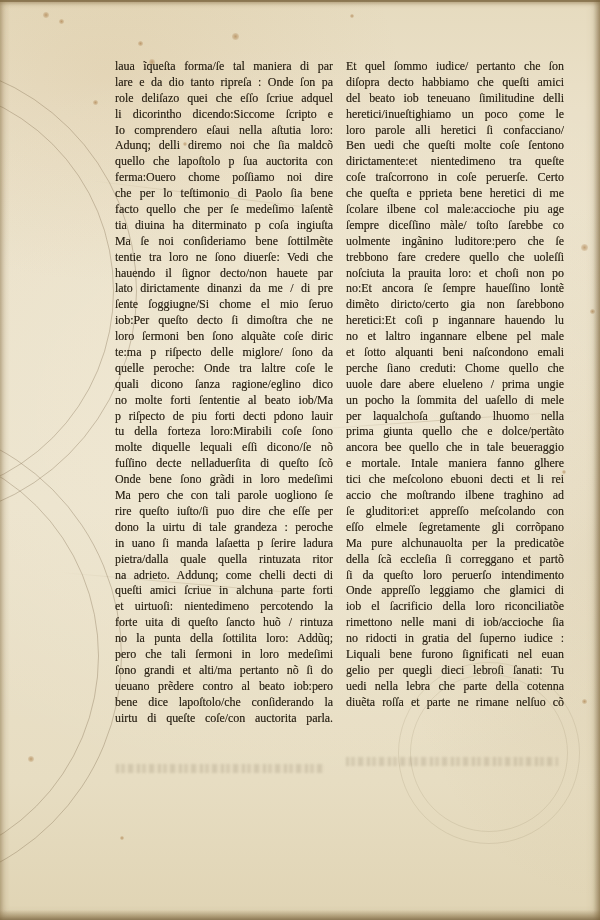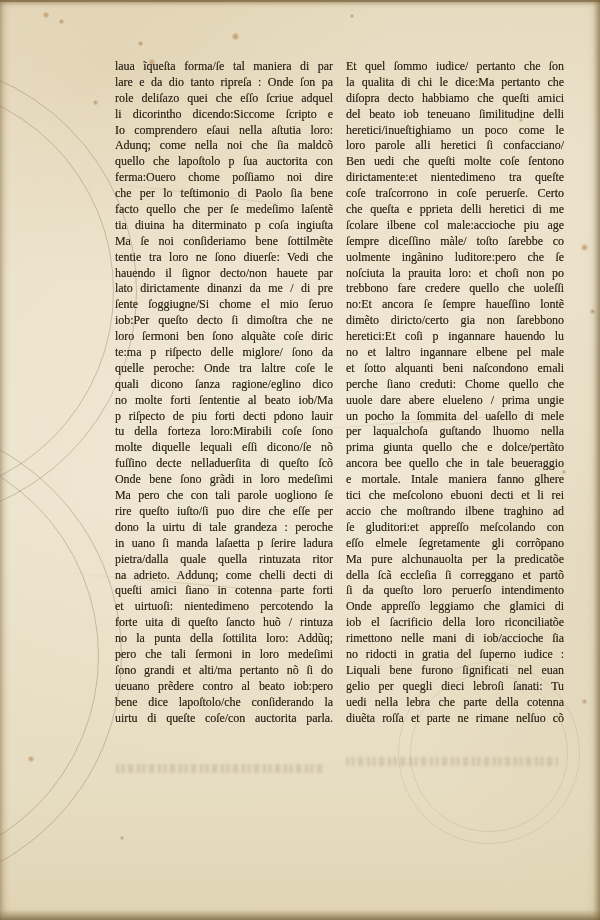--- a/index.html
+++ b/index.html
@@ -103,21 +103,21 @@
 
   <div class="ghost" style="left:116px;top:764px;width:208px;"></div>
   <div class="ghost" style="left:346px;top:757px;width:212px;"></div>
 
   <div class="text-block col-left">
       <div class="line">laua ĩqueſta forma/ſe tal maniera di par</div>
       <div class="line">lare e da dio tanto ripreſa : Onde ſon pa</div>
       <div class="line">role deliſazo quei che eſſo ſcriue adquel</div>
       <div class="line">li dicorintho dicendo:Siccome ſcripto e</div>
       <div class="line">Io comprendero eſaui nella aſtutia loro:</div>
-      <div class="line">Adunq; come nella noi che ſia maldcõ</div>
+      <div class="line">Adunq; delli diremo noi che ſia maldcõ</div>
       <div class="line">quello che lapoſtolo p ſua auctorita con</div>
       <div class="line">ferma:Ouero chome poſſiamo noi dire</div>
       <div class="line">che per lo teſtimonio di Paolo ſia bene</div>
       <div class="line">facto quello che per ſe medeſimo laſentẽ</div>
       <div class="line">tia diuina ha diterminato p coſa ingiuſta</div>
       <div class="line">Ma ſe noi conſideriamo bene ſottilmẽte</div>
       <div class="line">tentie tra loro ne ſono diuerſe: Vedi che</div>
       <div class="line">hauendo il ſignor decto/non hauete par</div>
       <div class="line">lato dirictamente dinanzi da me / di pre</div>
       <div class="line">ſente ſoggiugne/Si chome el mio ſeruo</div>
@@ -131,46 +131,45 @@
       <div class="line">tu della forteza loro:Mirabili coſe ſono</div>
       <div class="line">molte diquelle lequali eſſi dicono/ſe nõ</div>
       <div class="line">fuſſino decte nelladuerſita di queſto ſcõ</div>
       <div class="line">Onde bene ſono grãdi in loro medeſimi</div>
       <div class="line">Ma pero che con tali parole uogliono ſe</div>
       <div class="line">rire queſto iuſto/ſi puo dire che eſſe per</div>
       <div class="line">dono la uirtu di tale grandeza : peroche</div>
       <div class="line">in uano ſi manda laſaetta p ſerire ladura</div>
       <div class="line">pietra/dalla quale quella rintuzata ritor</div>
       <div class="line">na adrieto. Addunq; come chelli decti di</div>
-      <div class="line">queſti amici ſiano in cotenna parte forti</div>
+      <div class="line">queſti amici ſcriue in alchuna parte forti</div>
       <div class="line">et uirtuoſi: nientedimeno percotendo la</div>
       <div class="line">forte uita di queſto ſancto huõ / rintuza</div>
       <div class="line">no la punta della ſottilita loro: Addũq;</div>
       <div class="line">pero che tali ſermoni in loro medeſimi</div>
       <div class="line">ſono grandi et alti/ma pertanto nõ ſi do</div>
       <div class="line">ueuano prẽdere contro al beato iob:pero</div>
       <div class="line">bene dice lapoſtolo/che conſiderando la</div>
       <div class="line">uirtu di queſte coſe/con auctorita parla.</div>
     </div>
   <div class="text-block col-right">
       <div class="line">Et quel ſommo iudice/ pertanto che ſon</div>
-      <div class="line">la qualita di chi le dice:Ma pertanto che</div>
       <div class="line">diſopra decto habbiamo che queſti amici</div>
       <div class="line">del beato iob teneuano ſimilitudine delli</div>
       <div class="line">heretici/inueſtighiamo un poco come le</div>
       <div class="line">loro parole alli heretici ſi confacciano/</div>
       <div class="line">Ben uedi che queſti molte coſe ſentono</div>
       <div class="line">dirictamente:et nientedimeno tra queſte</div>
       <div class="line">coſe traſcorrono in coſe peruerſe. Certo</div>
-      <div class="line">che queſta e pprieta delli heretici di me</div>
+      <div class="line">che queſta e pprieta bene heretici di me</div>
       <div class="line">ſcolare ilbene col male:accioche piu age</div>
       <div class="line">ſempre diceſſino màle/ toſto ſarebbe co</div>
       <div class="line">uolmente ingãnino luditore:pero che ſe</div>
+      <div class="line">trebbono fare credere quello che uoleſſi</div>
       <div class="line">noſciuta la prauita loro: et choſi non po</div>
-      <div class="line">trebbono fare credere quello che uoleſſi</div>
       <div class="line">no:Et ancora ſe ſempre haueſſino lontẽ</div>
       <div class="line">dimẽto diricto/certo gia non ſarebbono</div>
       <div class="line">heretici:Et coſi p ingannare hauendo lu</div>
       <div class="line">no et laltro ingannare elbene pel male</div>
       <div class="line">et ſotto alquanti beni naſcondono emali</div>
       <div class="line">perche ſiano creduti: Chome quello che</div>
       <div class="line">uuole dare abere elueleno / prima ungie</div>
       <div class="line">un pocho la ſommita del uaſello di mele</div>
       <div class="line">per laqualchoſa guſtando lhuomo nella</div>
       <div class="line">prima giunta quello che e dolce/pertãto</div>

